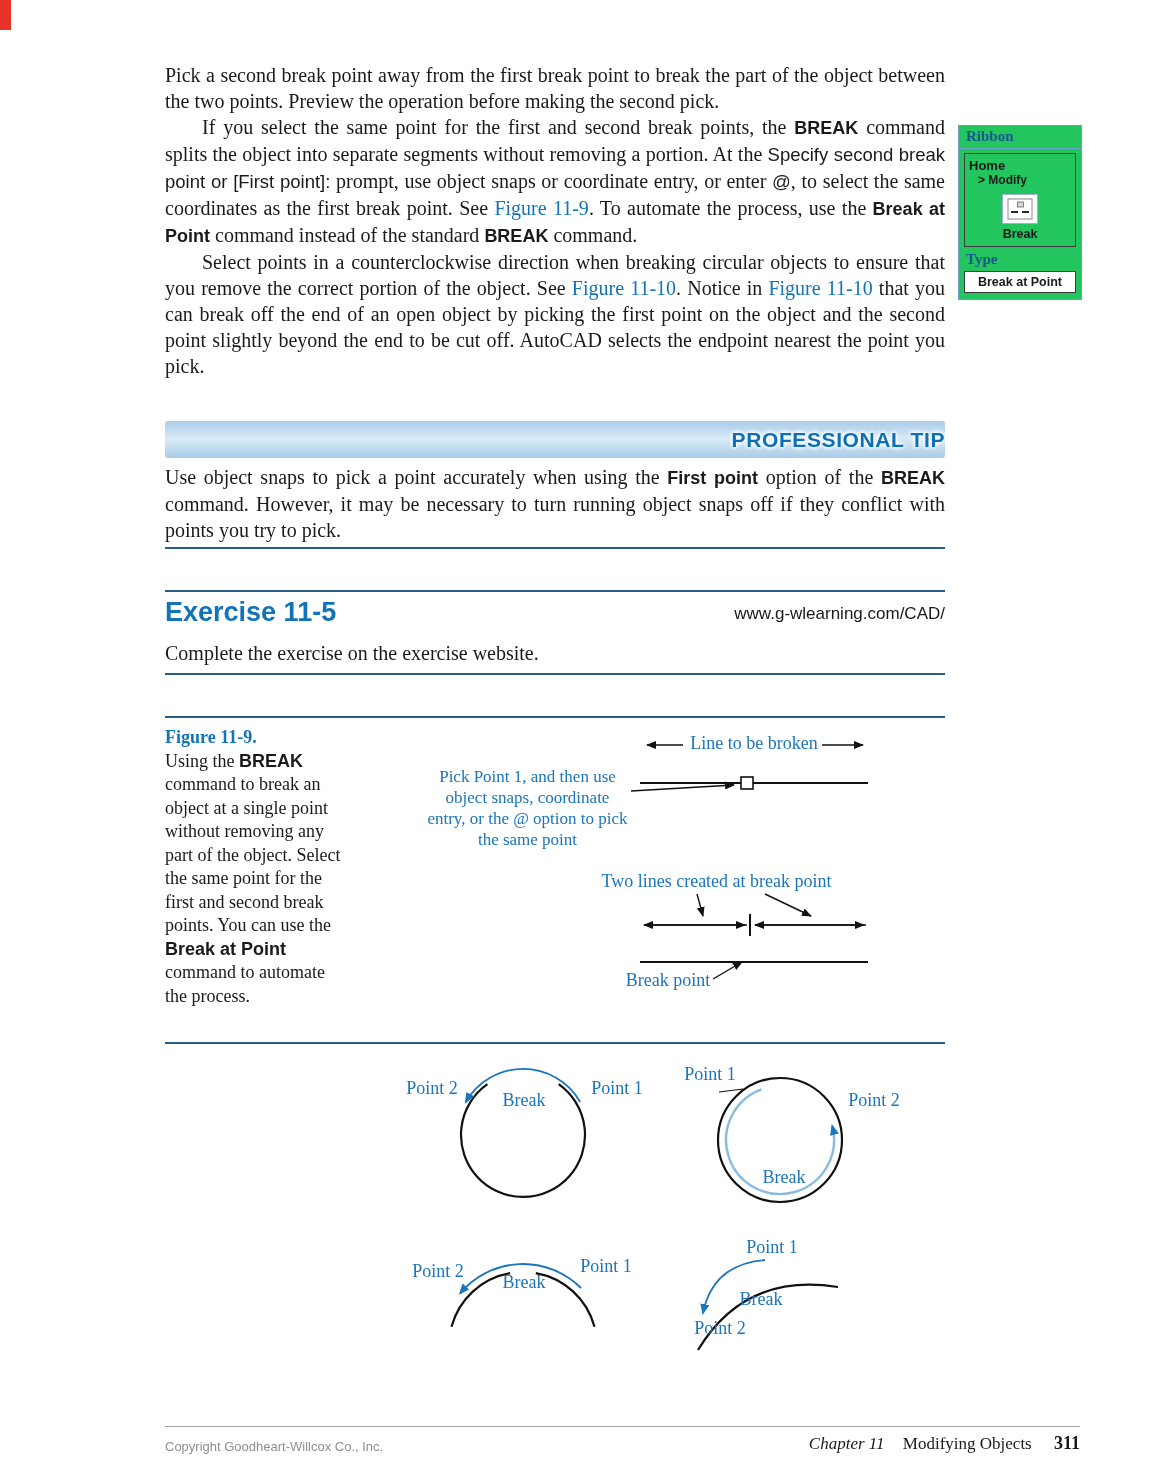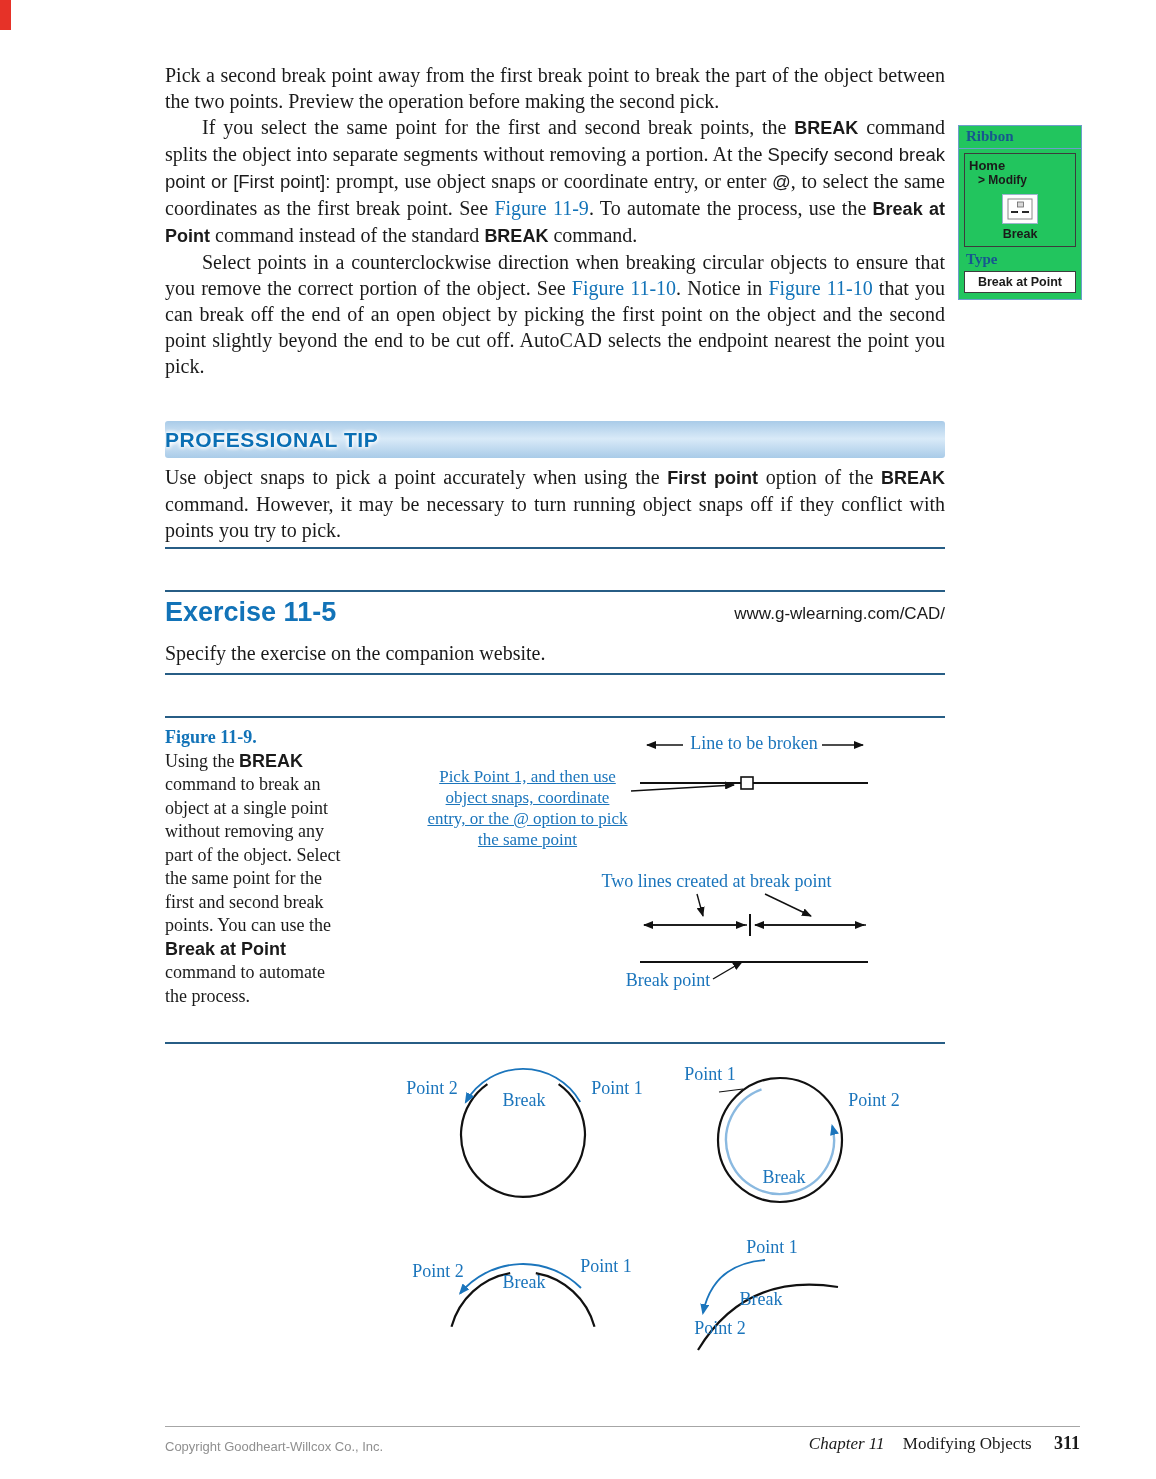--- a/index.html
+++ b/index.html
@@ -13,21 +13,21 @@
   
   .bodycopy { position:absolute; left:165px; top:62px; width:780px; font-size:20px; line-height:26px; text-align:justify; }
   .bodycopy p.ind { text-indent:37px; }
   .run-plain { }
   .run-b   { font-family:"Liberation Sans", sans-serif; font-weight:700; font-size:18px; }
   .run-cmd { font-family:"Liberation Sans", sans-serif; font-size:18.5px; }
   .run-figref { color:var(--accent-blue); font-weight:400; }
 
   
   .tip-banner { position:absolute; left:165px; top:421px; width:780px; height:37px;
-    display:flex; align-items:center; justify-content:flex-start; border-radius:3px;
+    display:flex; align-items:center; justify-content:flex-end; border-radius:3px;
     background:linear-gradient(180deg,#a9cbe8 0%, #d9eaf8 48%, #a9cbe8 100%); }
   .tip-title { font-family:"Liberation Sans", sans-serif; font-weight:700; font-size:21px;
     letter-spacing:.6px; color:var(--banner-text);
     text-shadow:0 0 4px #fff,0 0 4px #fff,0 0 5px #fff; }
   .tip-body { position:absolute; left:165px; top:464px; width:780px; font-size:20px; line-height:26px; text-align:justify; }
 
   .rule { position:absolute; height:2px; background:var(--rule-blue); }
 
   
   .ex-row { position:absolute; left:165px; top:597px; width:780px; display:flex; justify-content:space-between; align-items:flex-end; }
@@ -84,21 +84,21 @@
     <span class="tip-title">PROFESSIONAL TIP</span>
   </div>
   <div class="tip-body"><span class="run-plain">Use object snaps to pick a point accurately when using the </span><span class="run-b">First point</span><span class="run-plain"> option of the </span><span class="run-b">BREAK</span><span class="run-plain"> command. However, it may be necessary to turn running object snaps off if they conflict with points you try to pick.</span></div>
   <div class="rule" style="left:165px; top:547px; width:780px;"></div>
 
   <div class="rule" style="left:165px; top:590px; width:780px;"></div>
   <div class="ex-row">
     <span class="ex-title">Exercise 11-5</span>
     <span class="ex-url">www.g-wlearning.com/CAD/</span>
   </div>
-  <div class="ex-text">Specify the exercise on the companion website.</div>
+  <div class="ex-text">Complete the exercise on the exercise website.</div>
   <div class="rule" style="left:165px; top:673px; width:780px;"></div>
 
   <div class="rule" style="left:165px; top:716px; width:780px;"></div>
   <div class="figcap" style="top:726px;">
     <span class="ftitle">Figure 11-9.</span>
     <span><span class="run-plain">Using the </span><span class="run-b">BREAK</span><span class="run-plain"> command to break an object at a single point without removing any part of the object. Select the same point for the first and second break points. You can use the </span><span class="run-b">Break at Point</span><span class="run-plain"> command to automate the process.</span></span>
   </div>
 
   <svg class="fig-svg" style="left:345px; top:722px;" width="600" height="300" viewBox="0 0 600 300">
     <defs>
@@ -118,21 +118,21 @@
       <line x1="521" y1="203" x2="410" y2="203" marker-end="url(#ak9)"></line>
       <line x1="410" y1="203" x2="519" y2="203" marker-end="url(#ak9)"></line>
       <line x1="405" y1="192" x2="405" y2="214" stroke-width="2"></line>
       <line x1="295" y1="240" x2="523" y2="240" stroke-width="2.2"></line>
       <line x1="368" y1="257" x2="397" y2="240" marker-end="url(#ak9)"></line>
     </g>
     <rect x="396" y="55" width="12" height="12" fill="#fff" stroke="#111" stroke-width="1.6"></rect>
   </svg>
 
   <div class="fig-label" style="left:640px; top:733px; width:228px;">Line to be broken</div>
-  <div class="fig-label small" style="left:425px; top:766px; width:205px;text-decoration:underline;">Pick Point 1, and then use object snaps, coordinate entry, or the @ option to pick the same point</div>
+  <div class="fig-label small" style="left:425px; top:766px; width:205px;">Pick Point 1, and then use object snaps, coordinate entry, or the @ option to pick the same point</div>
   <div class="fig-label" style="left:584px; top:871px; width:265px;">Two lines created at break point</div>
   <div class="fig-label" style="left:620px; top:970px; width:96px;">Break point</div>
 
   <div class="rule" style="left:165px; top:1042px; width:780px;"></div>
 
   <svg class="fig-svg" style="left:345px; top:1050px;" width="600" height="320" viewBox="0 0 600 320">
     <defs>
       <marker id="ab10" markerWidth="11" markerHeight="9" refX="9" refY="4.5" orient="auto" markerUnits="userSpaceOnUse">
         <path d="M0 0 L11 4.5 L0 9 Z" fill="#1b75bc"></path>
       </marker>

